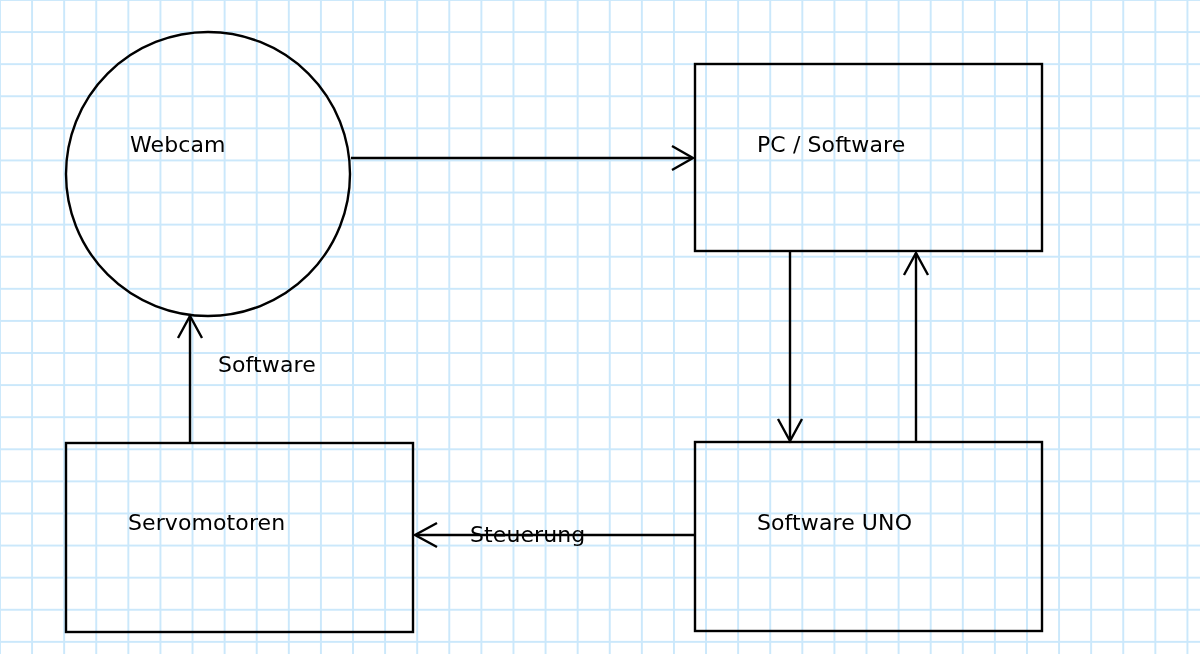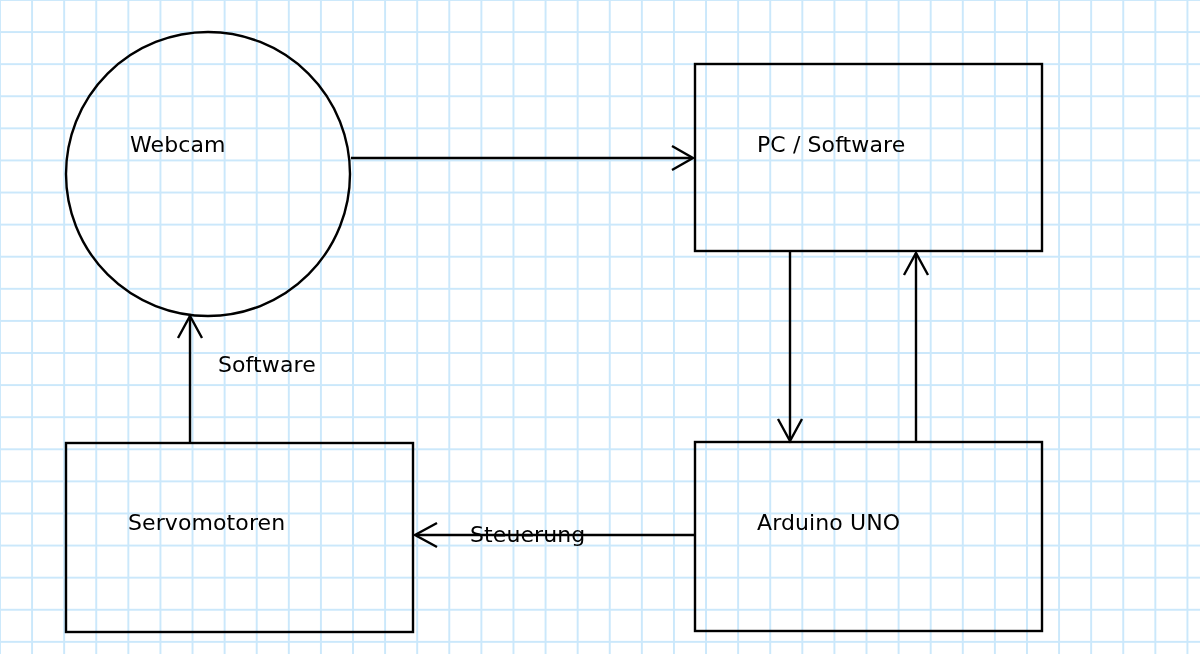--- a/index.html
+++ b/index.html
@@ -75,21 +75,21 @@
       <path d="M 178 338 L 190 316 L 202 338" stroke-width="2.4"></path>
     </g>
   </svg>
 
   <div class="lbl" style="left:130px; top:134px;">Webcam</div>
 
   <div class="lbl" style="left:128px; top:512px;">Servomotoren</div>
 
   <div class="lbl" style="left:757px; top:134px;">PC / Software</div>
 
-  <div class="lbl" style="left:757px; top:512px;">Arduino UNO</div>
+  <div class="lbl" style="left:757px; top:512px;">Software UNO</div>
 
 
 
   <div class="lbl" style="left:470px; top:511px;margin-top:13px;">Steuerung</div>
 
   <div class="lbl" style="left:218px; top:354px;">Software</div>
 
 </div>
 
 </body></html>

